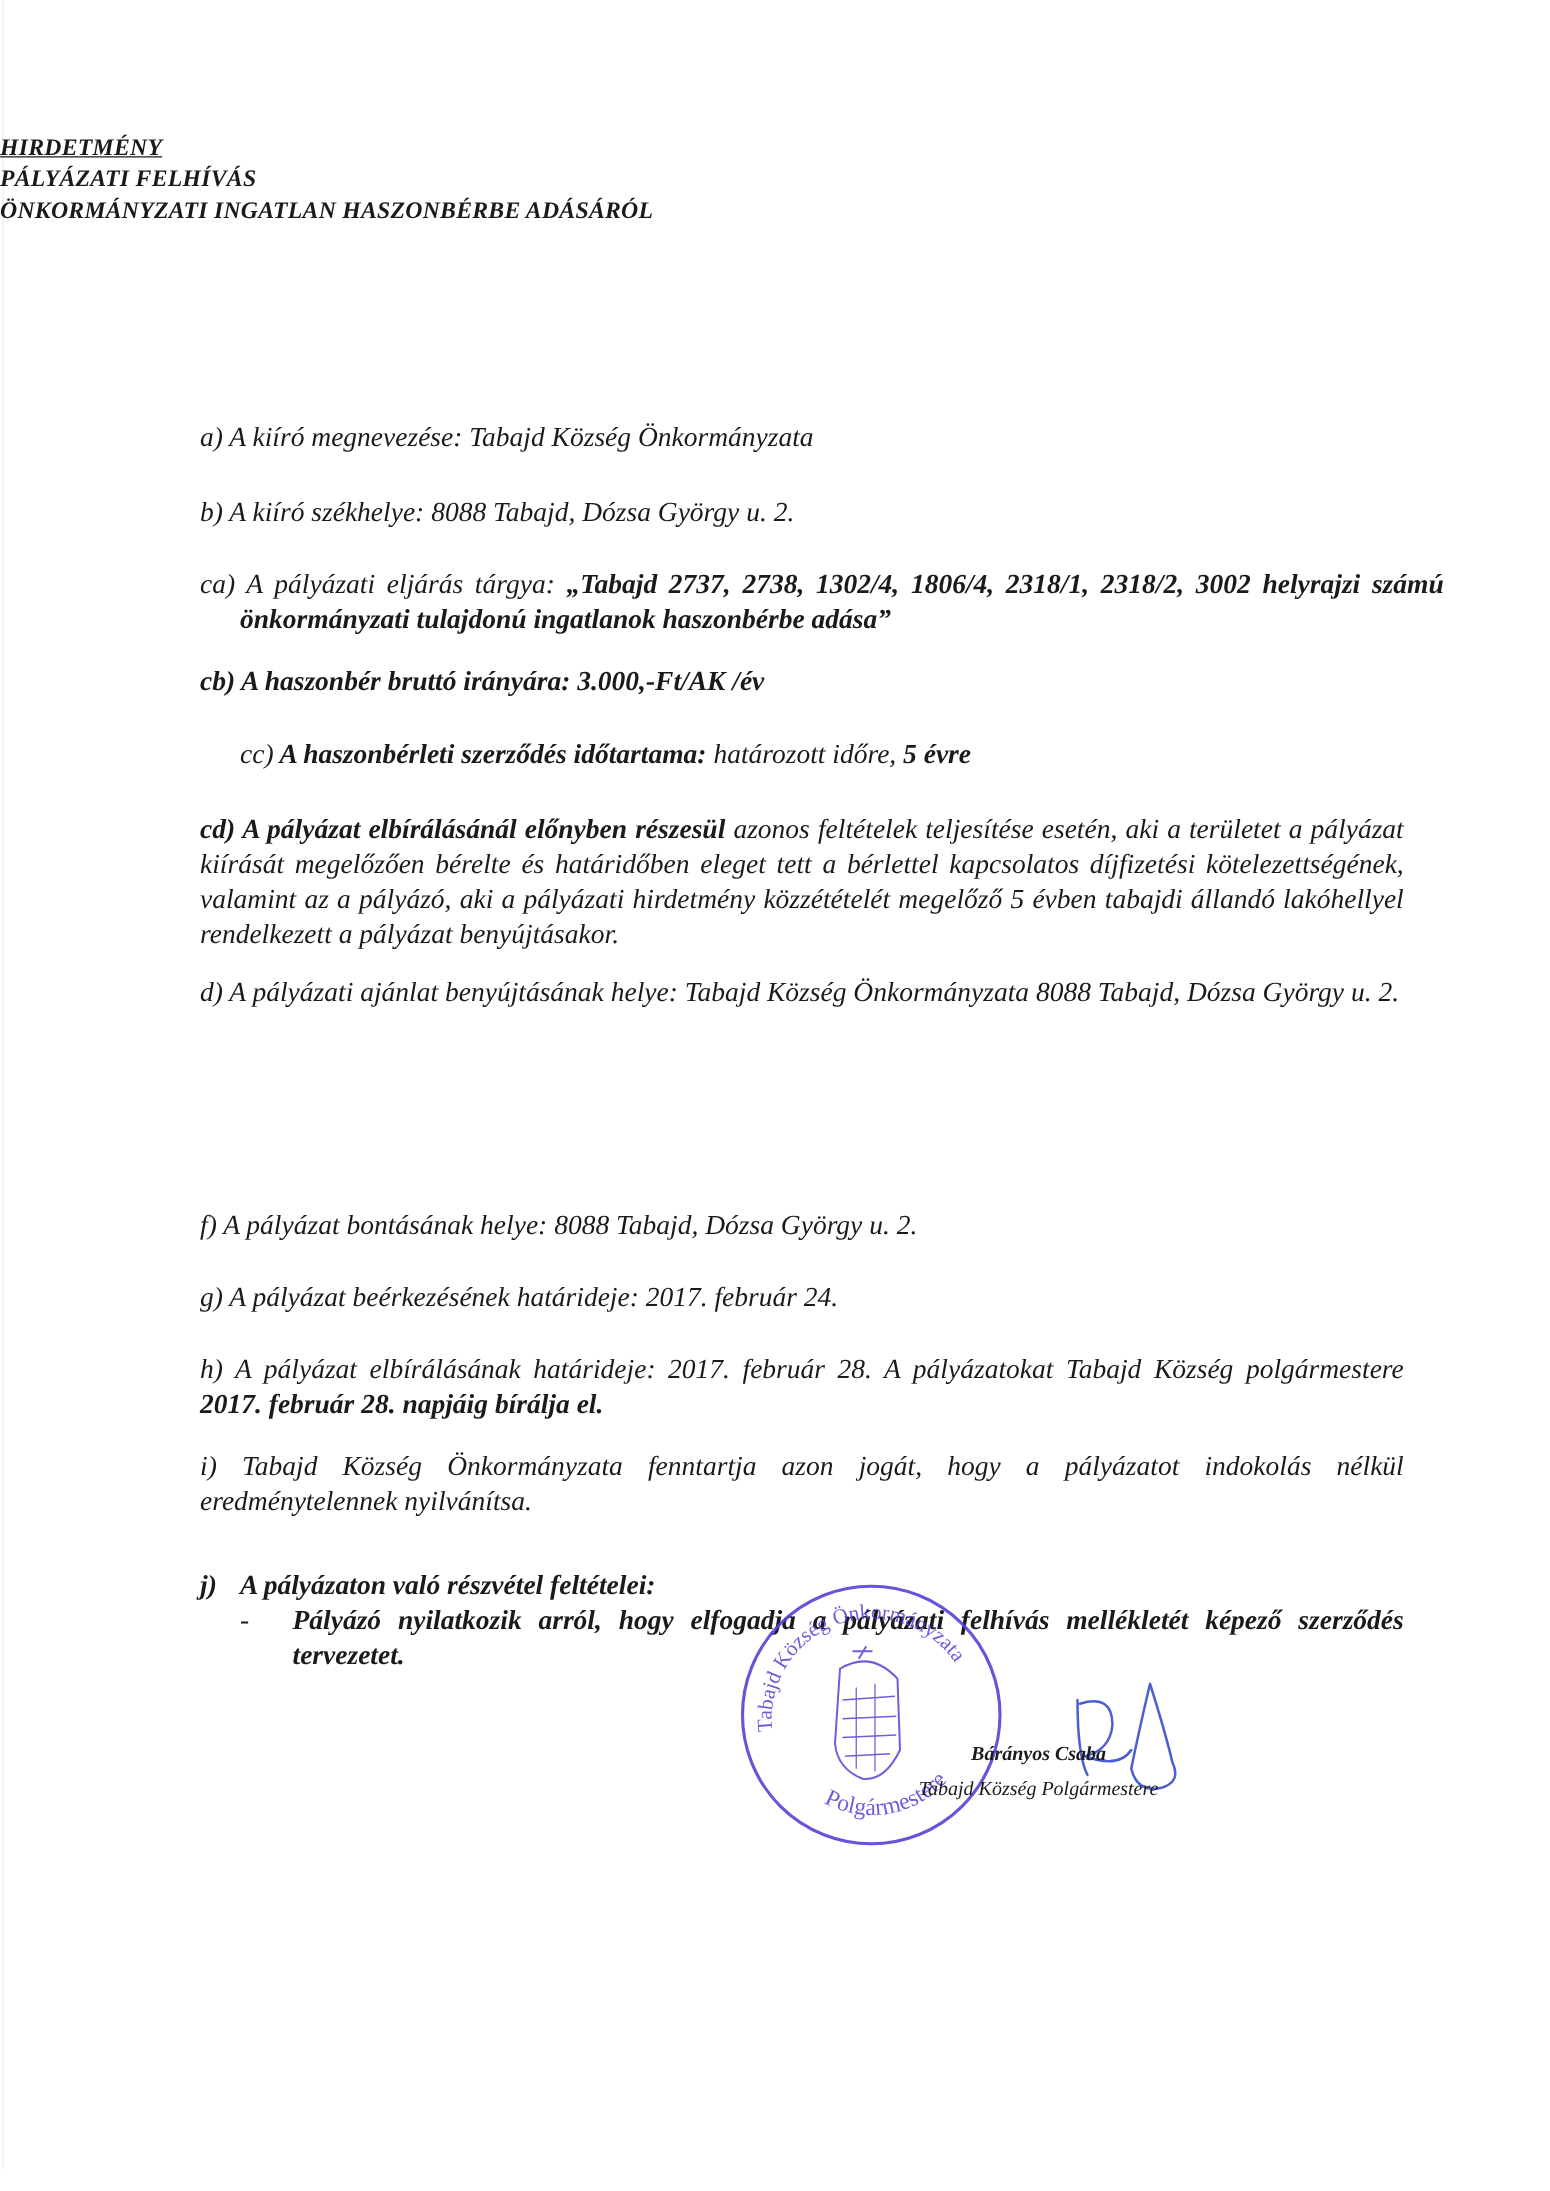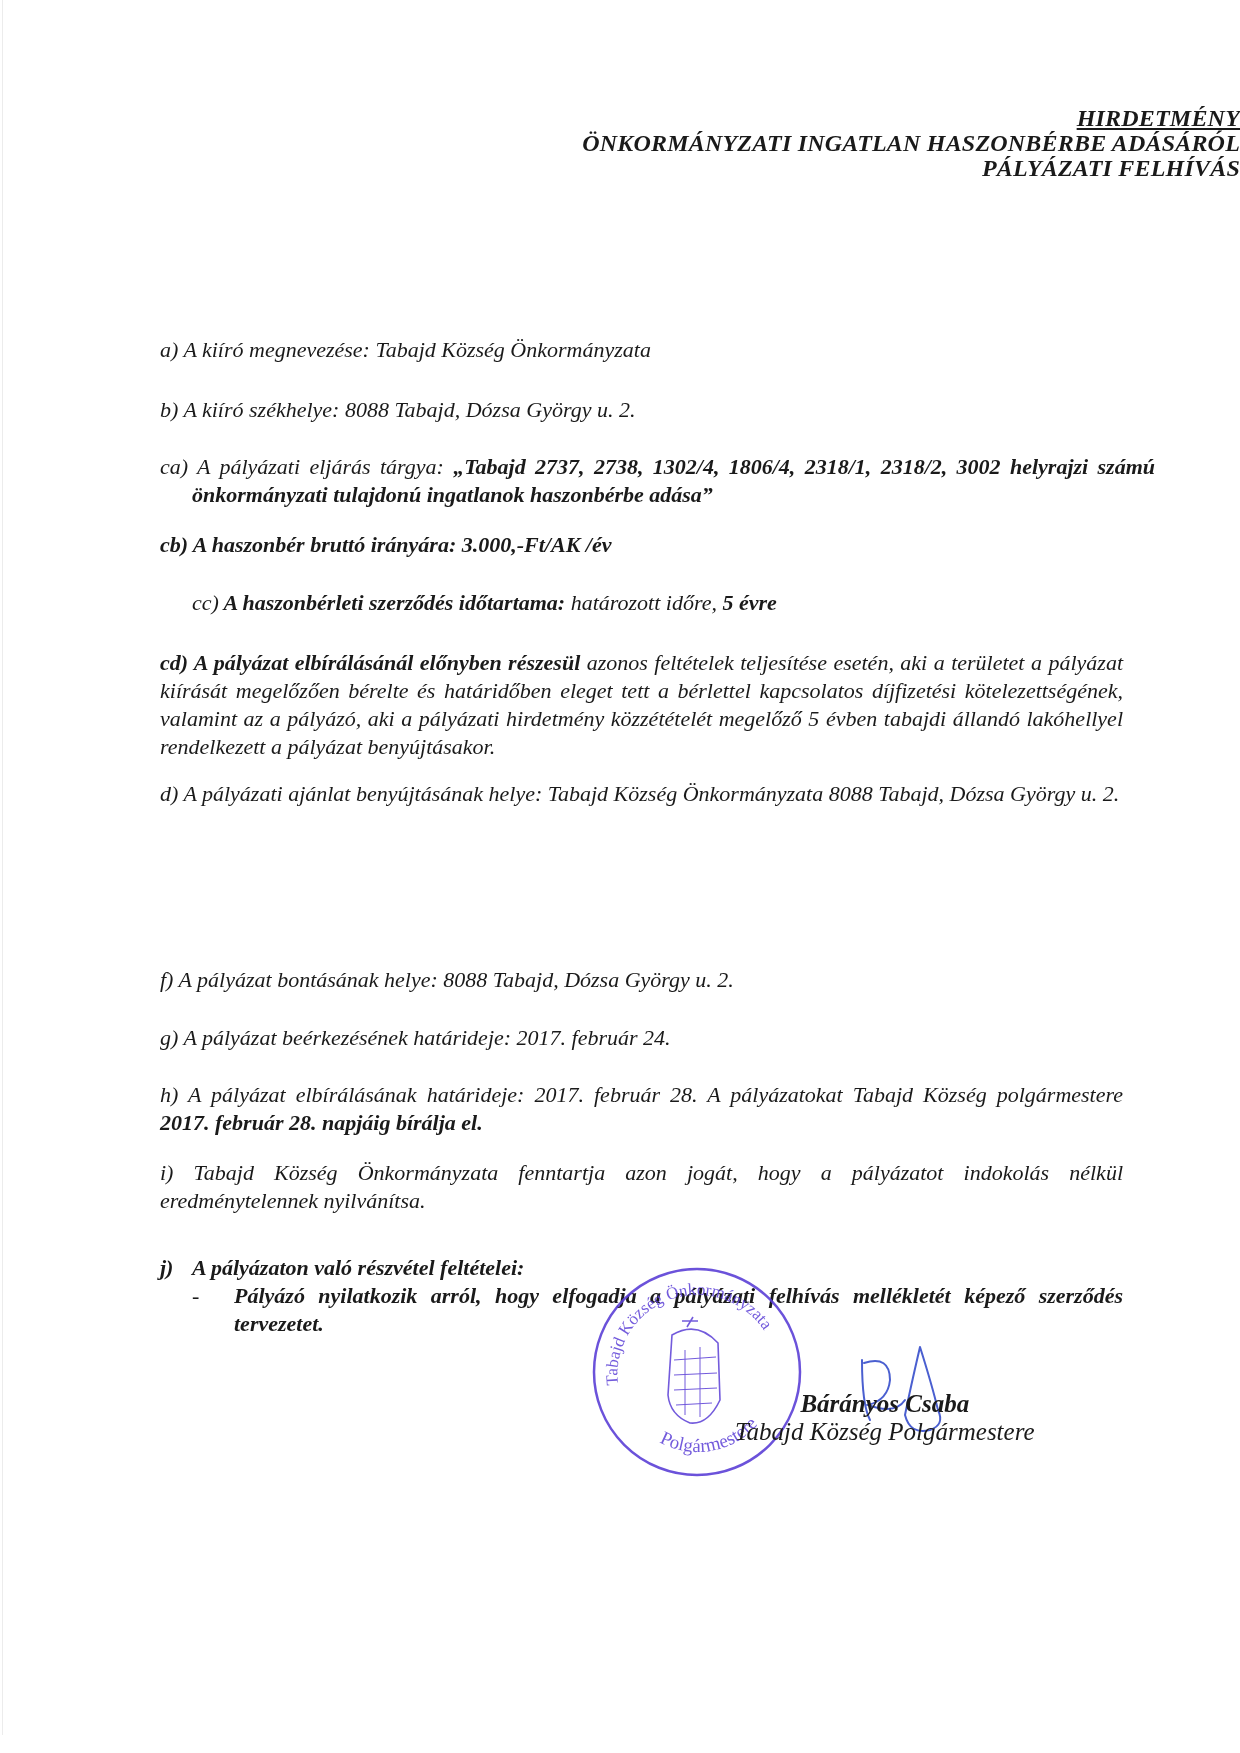--- a/index.html
+++ b/index.html
@@ -1,22 +1,22 @@
 <!DOCTYPE html>
 <html><head>
 <meta charset="utf-8">
 <style>
   html, body { margin: 0; padding: 0; background: #ffffff; }
   body { width: 1240px; height: 1753px; position: relative; overflow: hidden;
          font-family: "Liberation Serif", "DejaVu Serif", serif; color: #1a1a1a; }
   .page { position: absolute; left: 0; top: 0; width: 1240px; height: 1753px; background: #fff; }
   .left-edge { position: absolute; left: 2px; top: 0; width: 1px; height: 1735px; background: #ececec; }
 
-  .title-block { position: absolute; top: 106px; left: 0; width: 1240px; text-align: right;
-                 font-style: italic; font-weight: bold; font-size: 24px; line-height: 25px;
+  .title-block { position: absolute; top: 106px; left: 0; width: 1240px; text-align: left;
+                 font-style: italic; font-weight: bold; font-size: 19px; line-height: 25px;
                  letter-spacing: 0.2px; }
   .title-block div { white-space: nowrap; }
   .title-line-1 { text-decoration: underline; }
 
   .intro { position: absolute; top: 219px; left: 150px; width: 940px; text-align: center;
            font-style: italic; font-weight: bold; font-size: 19.5px; line-height: 28px; }
   .intro div { white-space: nowrap; }
 
   .para { position: absolute; left: 160px; width: 963px; font-style: italic; font-size: 22px;
           line-height: 28px; text-align: justify; }
@@ -34,36 +34,36 @@
   #p-f { top: 966px; }
   #p-g { top: 1024px; }
   #p-h { top: 1081px; }
   #p-i { top: 1159px; }
   #p-j { top: 1254px; }
 
   .j-heading { font-weight: bold; }
   .j-item { margin-left: 32px; position: relative; padding-left: 42px; font-weight: bold; text-align: justify; }
   .j-dash { position: absolute; left: 0; top: 0; font-weight: normal; }
 
-  .signature-block { position: absolute; left: 735px; top: 1390px; font-style: italic; font-size: 25px;
+  .signature-block { position: absolute; left: 735px; top: 1390px; font-style: italic; font-size: 16px;
                      line-height: 28px; text-align: center; }
   .signer-name { font-weight: bold; }
   .stamp { position: absolute; left: 590px; top: 1265px; width: 215px; height: 215px; }
   .sig-scribble { position: absolute; left: 860px; top: 1345px; width: 100px; height: 95px; }
 </style>
 </head>
 <body>
 
 <div class="page">
   <div class="left-edge"></div>
 
   <div class="title-block">
     <div class="title-line-1">HIRDETMÉNY</div>
+    <div>PÁLYÁZATI FELHÍVÁS</div>
     <div>ÖNKORMÁNYZATI INGATLAN HASZONBÉRBE ADÁSÁRÓL</div>
-    <div>PÁLYÁZATI FELHÍVÁS</div>
   </div>
 
 
   <div class="para" id="p-a">
     <span>a)</span><span> A kiíró megnevezése: Tabajd Község Önkormányzata</span>
   </div>
 
   <div class="para" id="p-b">
     <span>b)</span><span> A kiíró székhelye: 8088 Tabajd, Dózsa György u. 2.</span>
   </div>

